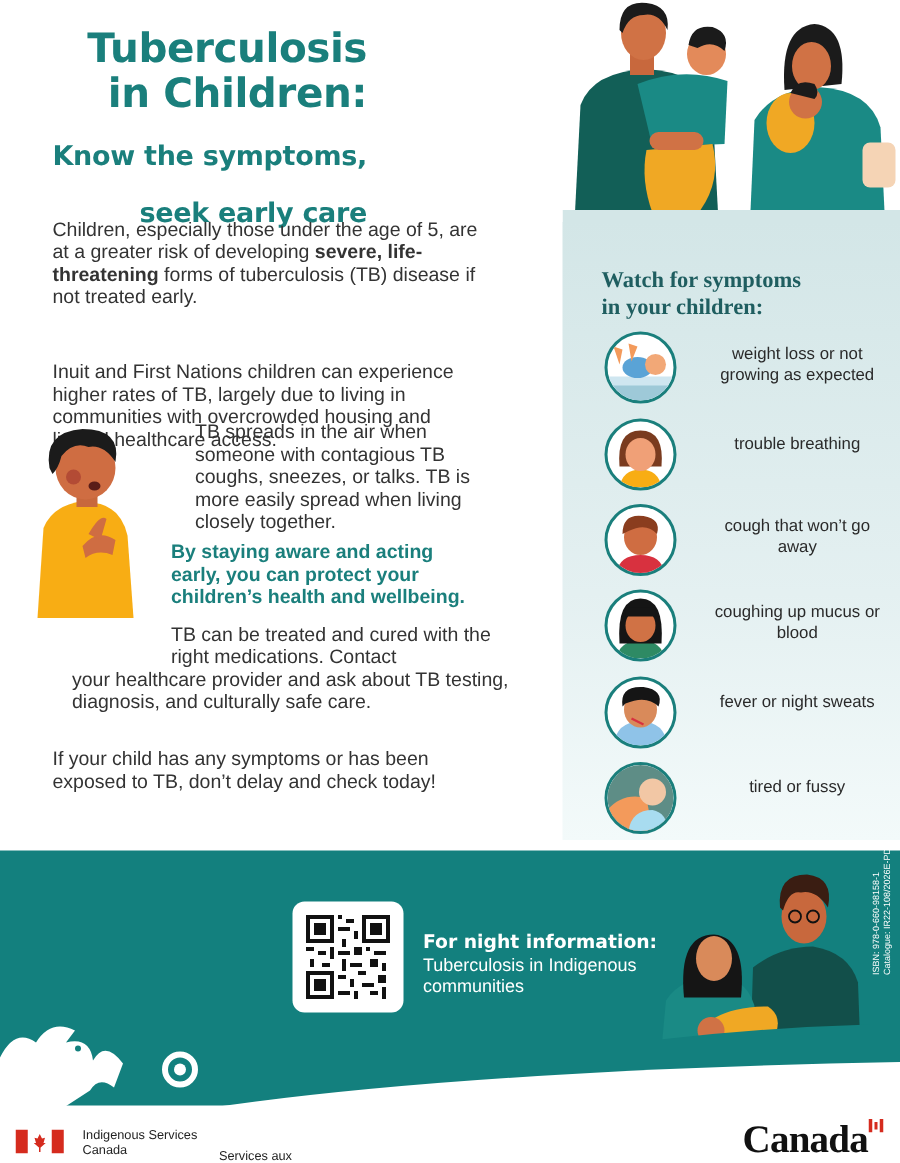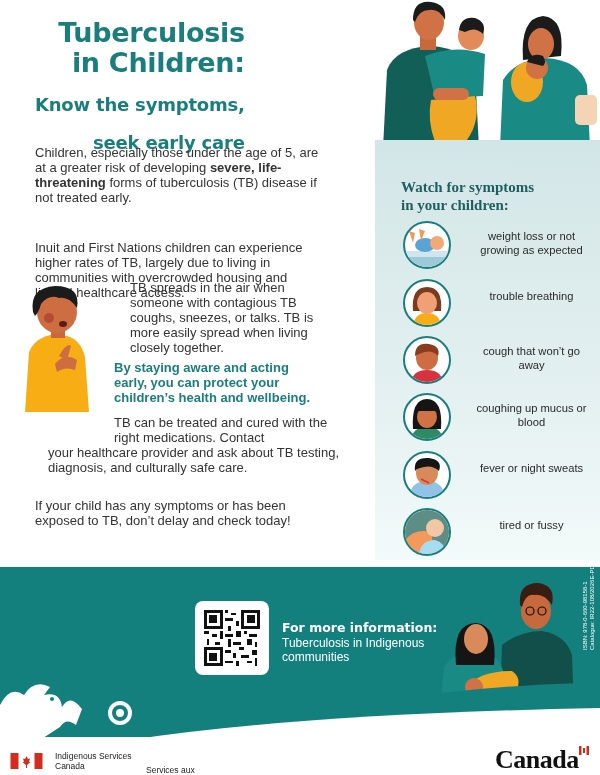--- a/index.html
+++ b/index.html
@@ -223,21 +223,21 @@
         <rect x="14" y="17" width="3" height="1"></rect>
         <rect x="18" y="15" width="2" height="2"></rect>
         <rect x="8" y="19" width="3" height="1"></rect>
       <rect x="12" y="19" width="1" height="2"></rect>
         <rect x="16" y="19" width="2" height="1"></rect>
         <rect x="19" y="18" width="1" height="3"></rect>
     </g>
   </svg>
 </div>
 
-<div class="info-title">For more information:</div>
+<div class="info-title">For night information:</div>
 <div class="info-link">Tuberculosis in Indigenous communities</div>
 
 <svg class="family-bot" viewBox="0 0 140 135">
   <path d="M60 135 L62 70 Q80 56 102 56 Q126 60 132 80 L134 135 Z" fill="#124f4a"></path>
   <ellipse cx="96" cy="36" rx="15" ry="18" fill="#c8683d"></ellipse>
   <path d="M80 30 Q78 8 98 8 Q116 10 112 30 Q104 18 94 20 Q86 18 82 32 Z" fill="#3a1d12"></path>
   <circle cx="90" cy="36" r="4" fill="none" stroke="#111" stroke-width="1.2"></circle>
     <circle cx="102" cy="36" r="4" fill="none" stroke="#111" stroke-width="1.2"></circle>
   <path d="M0 135 L4 92 Q14 76 40 76 Q60 78 64 100 L64 135 Z" fill="#1a8a85"></path>
   <path d="M16 90 Q12 48 36 48 Q58 50 54 90 Z" fill="#151515"></path>

